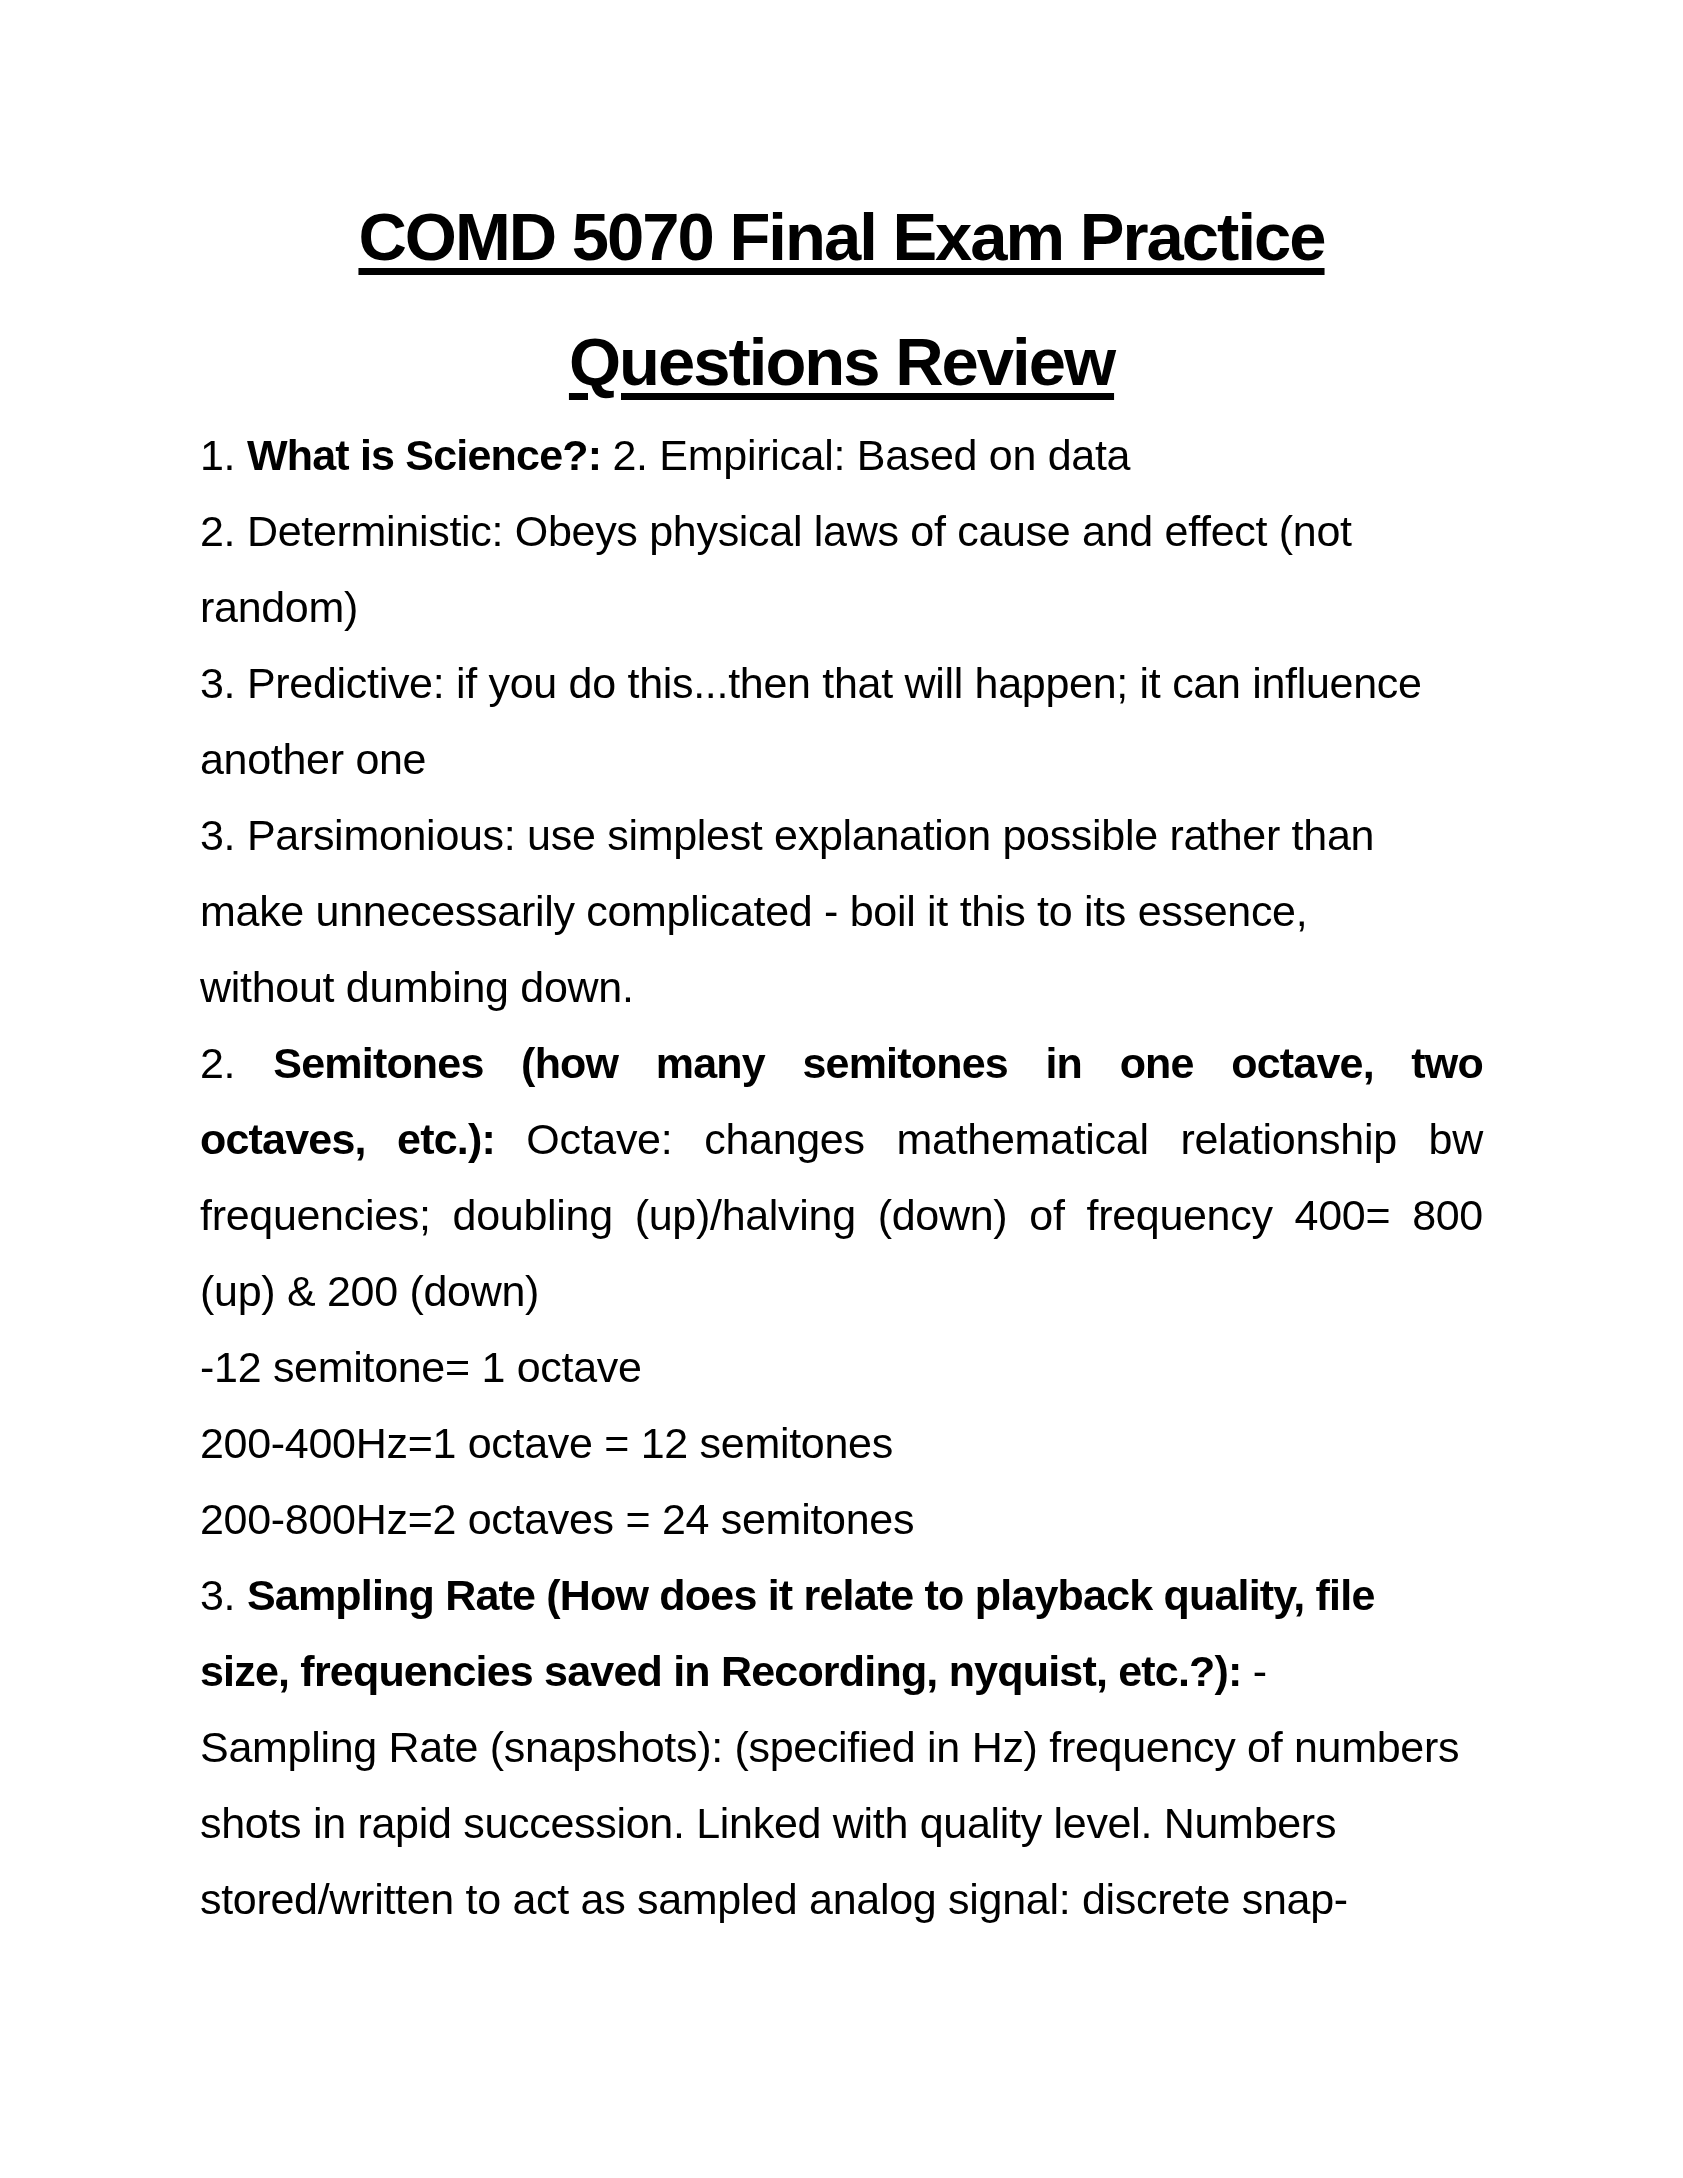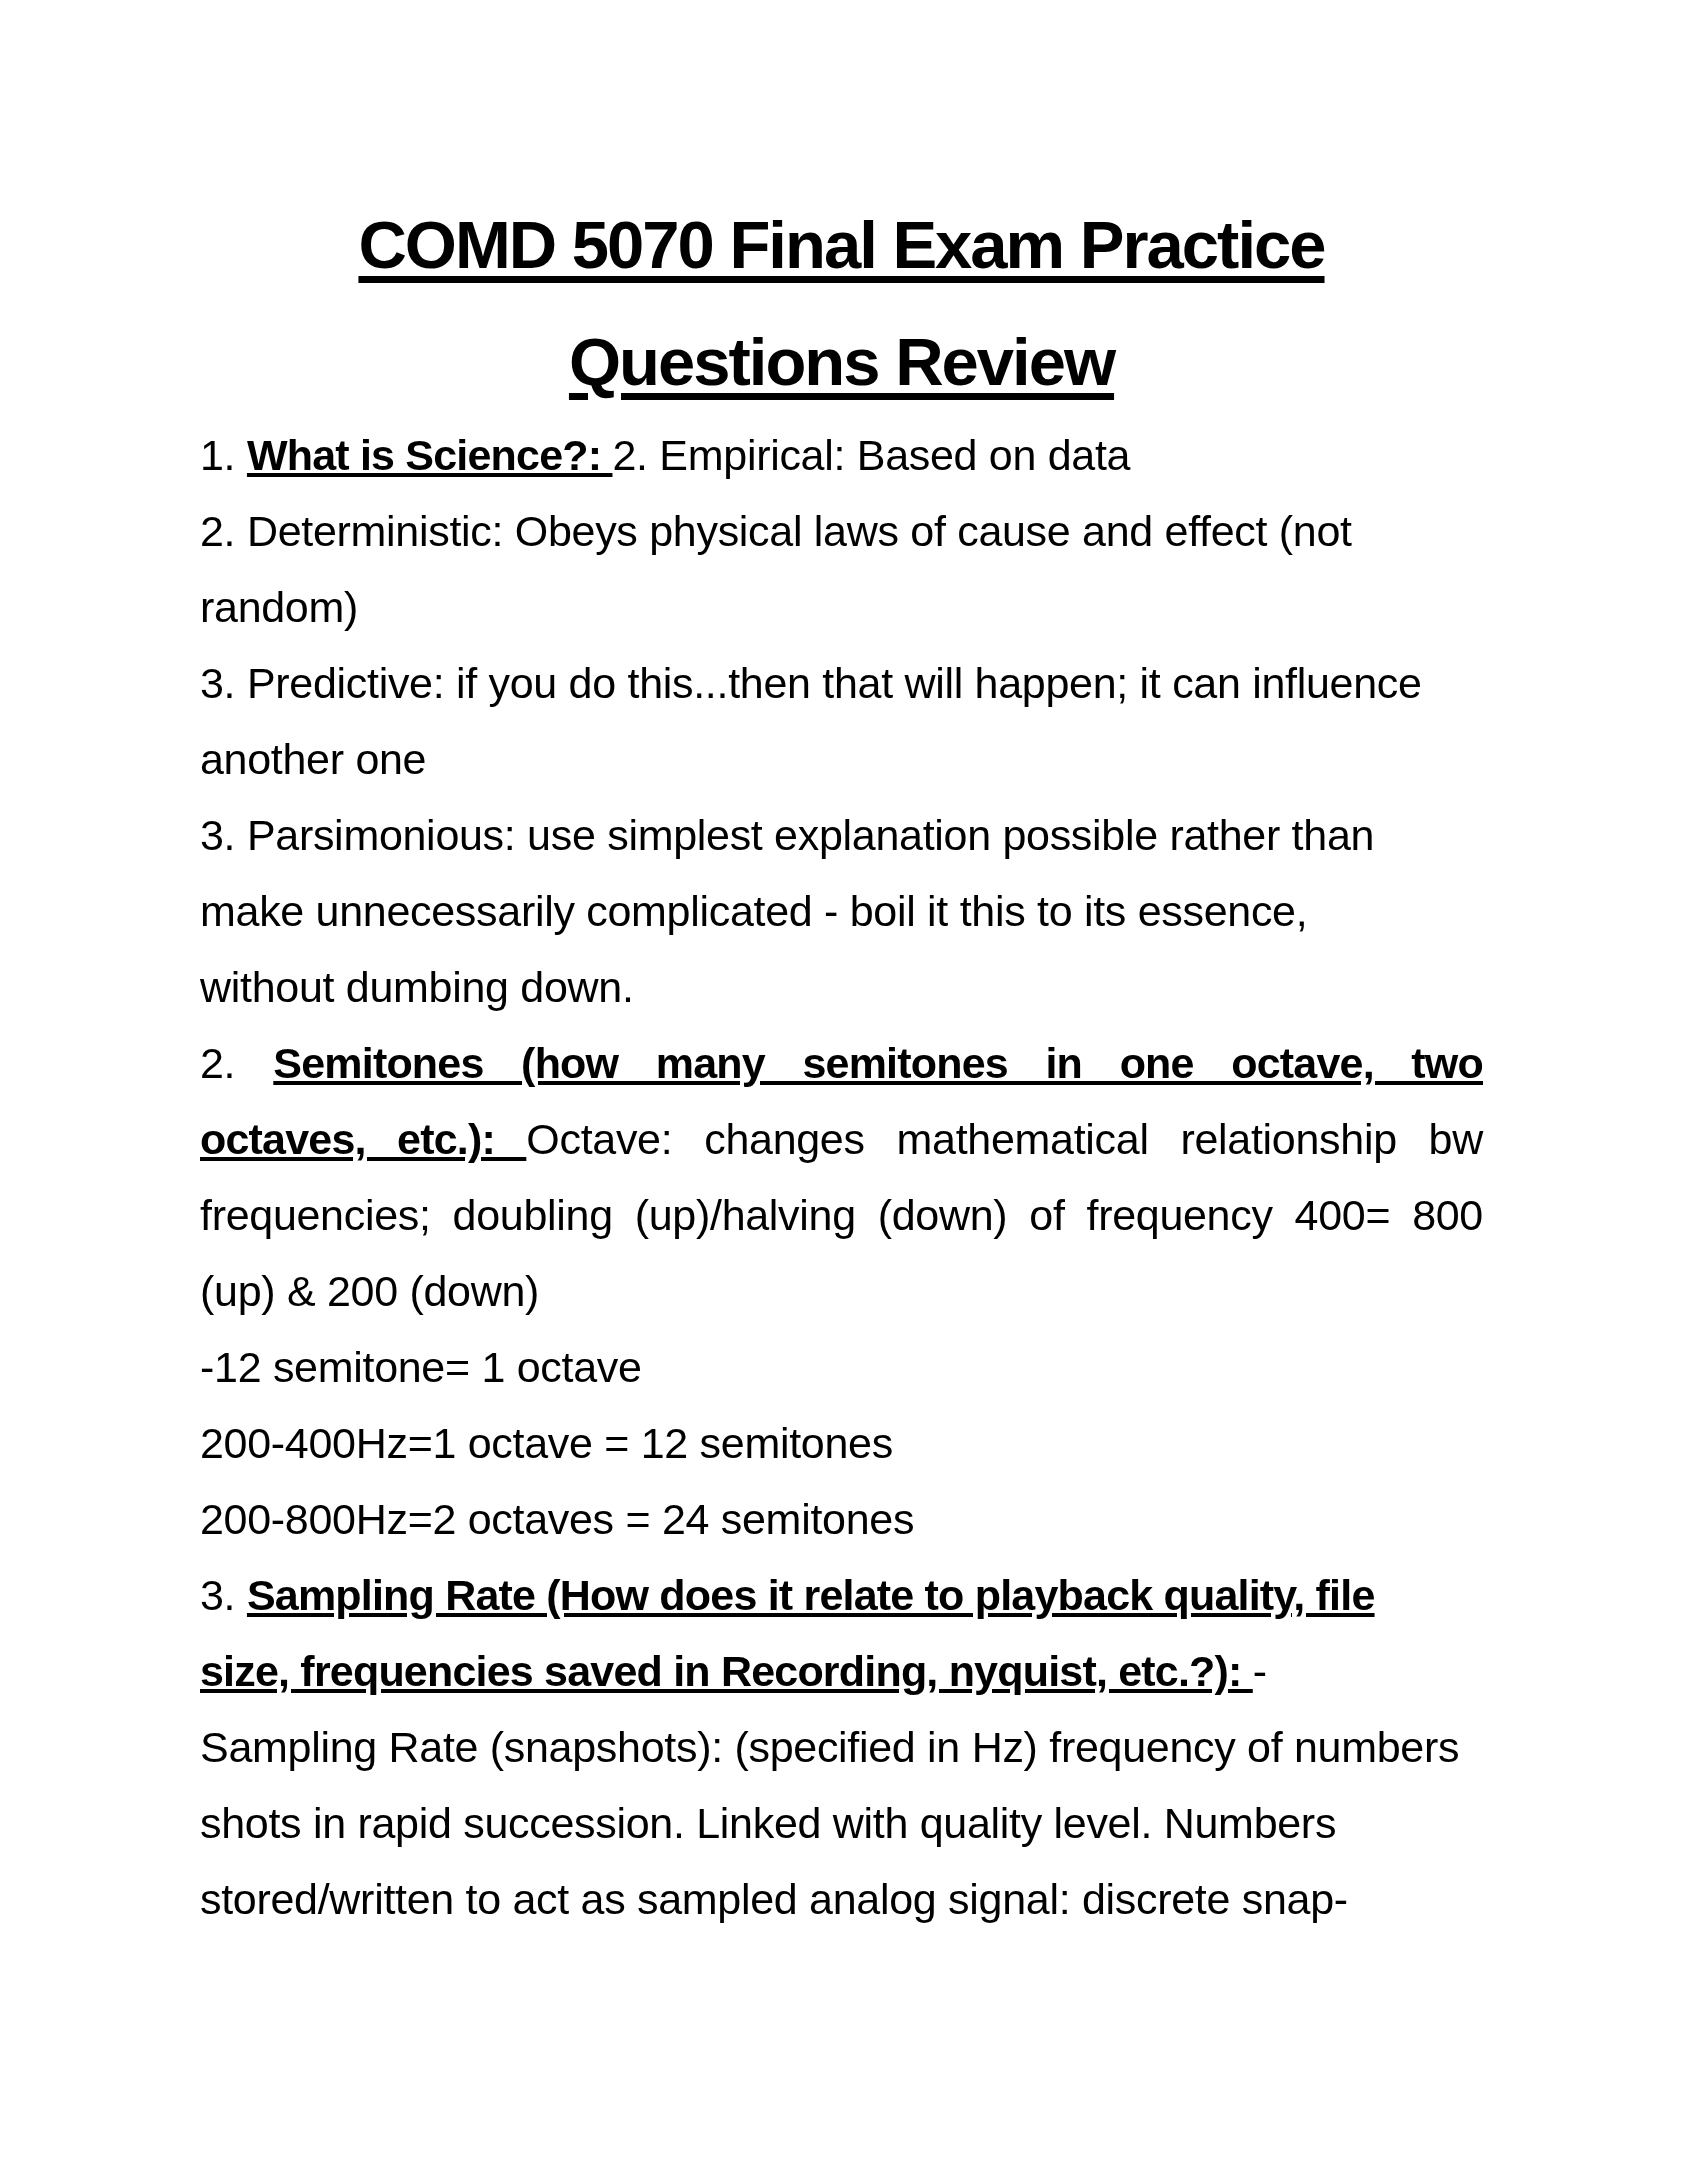--- a/index.html
+++ b/index.html
@@ -18,34 +18,34 @@
     text-align: center;
     font-weight: bold;
     font-size: 67px;
     letter-spacing: -2px;
     line-height: 1.15;
     text-decoration: underline;
     text-decoration-thickness: 7px;
     text-underline-offset: 8px;
     white-space: pre;
   }
-  .t1 { top: 198px; margin-top: 8px; }
+  .t1 { top: 198px; }
   .t2 { top: 323px; }
   .body-block {
     position: absolute;
     left: 200px; top: 417px; width: 1283px;
     font-size: 43px;
     line-height: 76px;
     letter-spacing: -0.3px;
   }
   .line { min-height: 76px; }
   .line.left { white-space: pre; }
   .line.just { text-align: justify; text-align-last: justify; }
   .seg { color: #000000; }
-  .seg-b { font-weight: bold; letter-spacing: -0.8px; text-decoration: underline; }
+  .seg-b { font-weight: bold; letter-spacing: -0.8px; }
 </style>
 </head>
 <body>
 
 <div class="page">
   <div class="title-line t1">COMD 5070 Final Exam Practice</div>
   <div class="title-line t2">Questions Review</div>
   <div class="body-block">
       <div class="line left"><span class="seg">1. </span><span class="seg seg-b">What is Science?: </span><span class="seg">2. Empirical: Based on data</span></div>
       <div class="line left"><span class="seg">2. Deterministic: Obeys physical laws of cause and effect (not</span></div>

